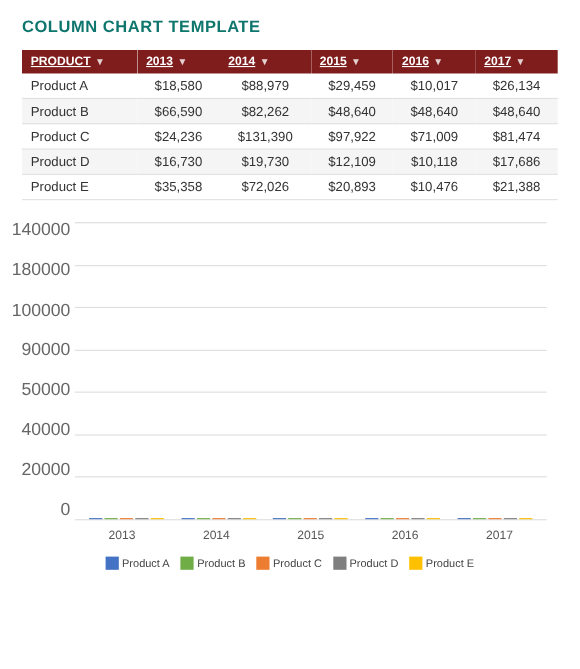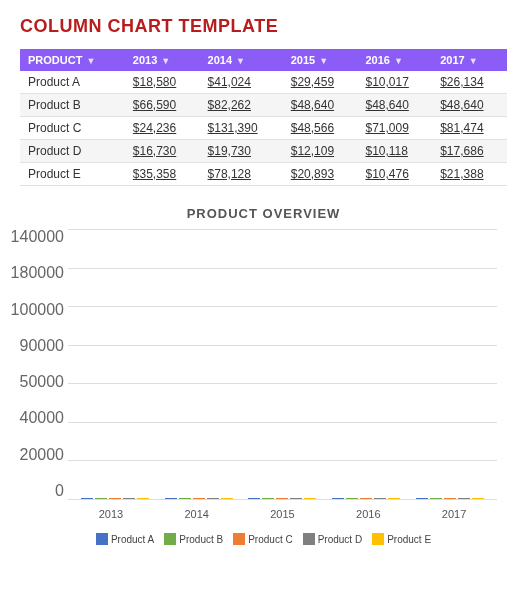--- a/index.html
+++ b/index.html
@@ -5,37 +5,38 @@
     * { box-sizing: border-box; margin: 0; padding: 0; }
     body {
       font-family: Arial, sans-serif;
       background: #fff;
       width: 527px;
       min-height: 608px;
       padding: 16px 20px;
     }
 
     h1 {
-      font-size: 18px;
+      font-size: 15px;
       font-weight: bold;
-      color: #b91c1c;
+      color: #0f766e;
       margin-bottom: 12px;
       letter-spacing: 0.5px;
     }
 
     
     table {
       width: 100%;
       border-collapse: collapse;
       font-size: 12px;
       margin-bottom: 20px;
     }
     thead tr {
-      background: #8b5cf6;
+      background: #7f1d1d;
       color: #fff;
+      text-decoration: underline;
     }
     thead th {
       padding: 5px 8px;
       text-align: left;
       font-weight: bold;
       text-transform: uppercase;
       font-size: 11px;
       position: relative;
     }
     thead th .filter-icon {
@@ -54,22 +55,21 @@
       background: #fff;
     }
     tbody td {
       padding: 4px 8px;
       color: #333;
     }
     tbody td:first-child {
       font-weight: normal;
     }
     tbody td:not(:first-child) {
-      text-align: left;
-      text-decoration: underline;
+      text-align: center;
     }
 
     
     .chart-section {
       width: 100%;
     }
     .chart-title {
       text-align: center;
       font-size: 13px;
       font-weight: bold;
@@ -193,62 +193,61 @@
         <th>2014<span class="filter-icon">▼</span></th>
         <th>2015<span class="filter-icon">▼</span></th>
         <th>2016<span class="filter-icon">▼</span></th>
         <th>2017<span class="filter-icon">▼</span></th>
       </tr>
   </thead>
   <tbody id="table-body">
       <tr>
         <td>Product A</td>
         <td>$18,580</td>
-        <td>$41,024</td>
+        <td>$88,979</td>
         <td>$29,459</td>
         <td>$10,017</td>
         <td>$26,134</td>
       </tr>
       <tr>
         <td>Product B</td>
         <td>$66,590</td>
         <td>$82,262</td>
         <td>$48,640</td>
         <td>$48,640</td>
         <td>$48,640</td>
       </tr>
       <tr>
         <td>Product C</td>
         <td>$24,236</td>
         <td>$131,390</td>
-        <td>$48,566</td>
+        <td>$97,922</td>
         <td>$71,009</td>
         <td>$81,474</td>
       </tr>
       <tr>
         <td>Product D</td>
         <td>$16,730</td>
         <td>$19,730</td>
         <td>$12,109</td>
         <td>$10,118</td>
         <td>$17,686</td>
       </tr>
       <tr>
         <td>Product E</td>
         <td>$35,358</td>
-        <td>$78,128</td>
+        <td>$72,026</td>
         <td>$20,893</td>
         <td>$10,476</td>
         <td>$21,388</td>
       </tr>
     </tbody>
 </table>
 
 <div class="chart-section">
-  <div class="chart-title">PRODUCT OVERVIEW</div>
   <div class="chart-container">
     <div class="y-axis" id="y-axis">
         <div class="y-label">0</div>
         <div class="y-label">20000</div>
         <div class="y-label">40000</div>
         <div class="y-label">50000</div>
         <div class="y-label">90000</div>
         <div class="y-label">100000</div>
         <div class="y-label">180000</div>
         <div class="y-label">140000</div>

